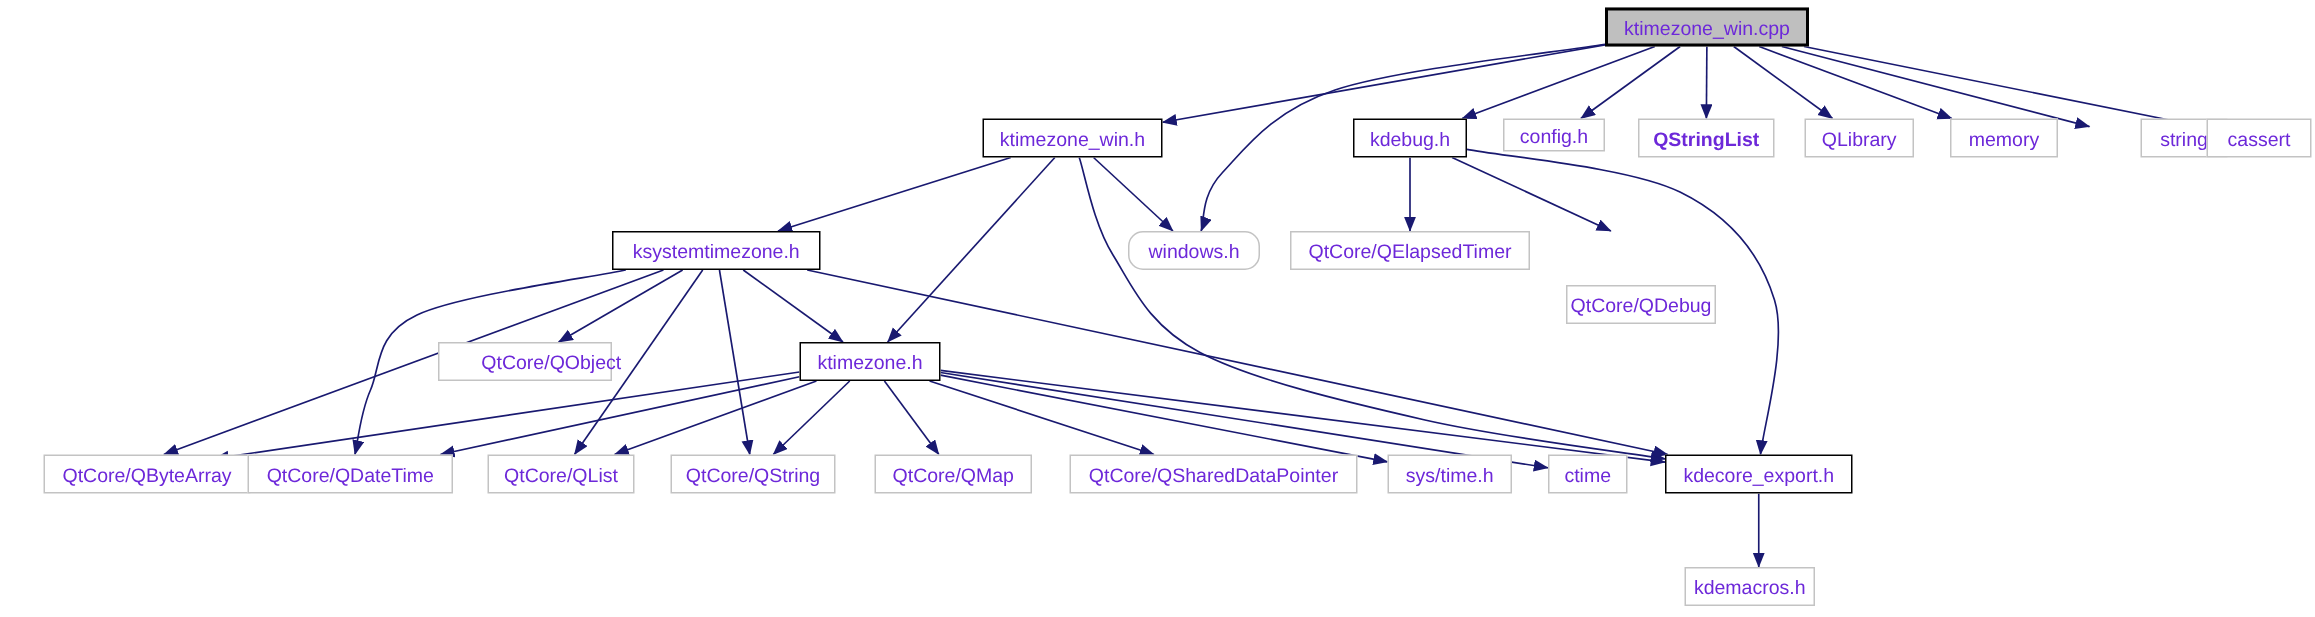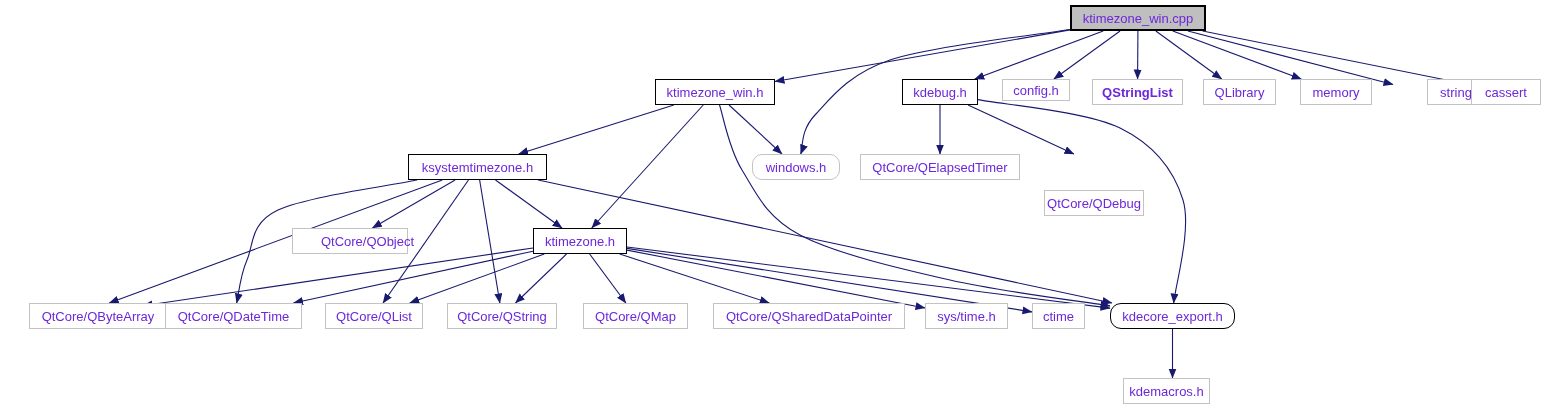--- a/index.html
+++ b/index.html
@@ -133,20 +133,20 @@
       </div>
       <div class="node plain" style="left: 713px; top: 303px; width: 192px; height: 26px;">
         <span>QtCore/QSharedDataPointer</span>
       </div>
       <div class="node plain" style="left: 925px; top: 303px; width: 83px; height: 26px;">
         <span>sys/time.h</span>
       </div>
       <div class="node plain" style="left: 1032px; top: 303px; width: 53px; height: 26px;">
         <span>ctime</span>
       </div>
-      <div class="node doc" style="left: 1110px; top: 303px; width: 125px; height: 26px; border-radius: 11px;">
+      <div class="node doc" style="left: 1110px; top: 303px; width: 125px; height: 26px;">
         <span>kdecore_export.h</span>
       </div>
       <div class="node plain" style="left: 1123px; top: 378px; width: 87px; height: 26px;">
         <span>kdemacros.h</span>
       </div>
     </div>
 </div>
 
 </body></html>

